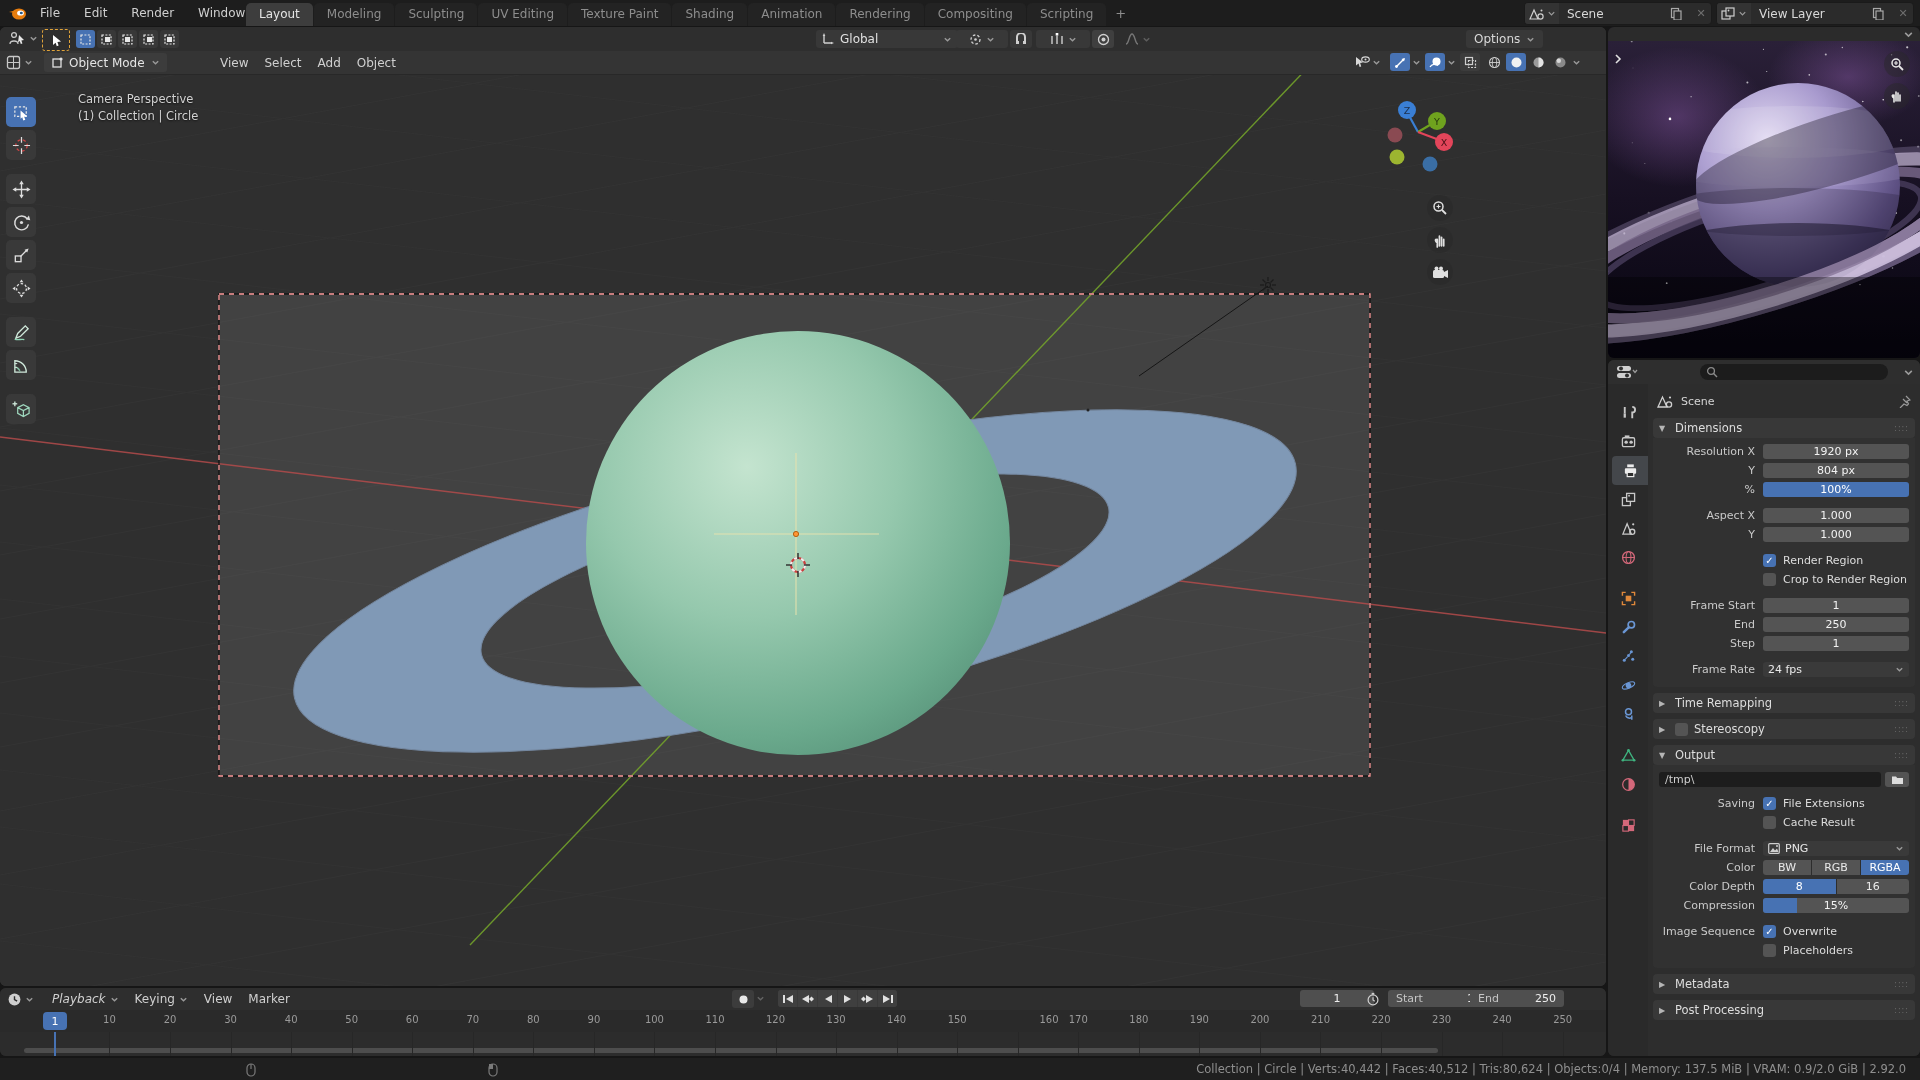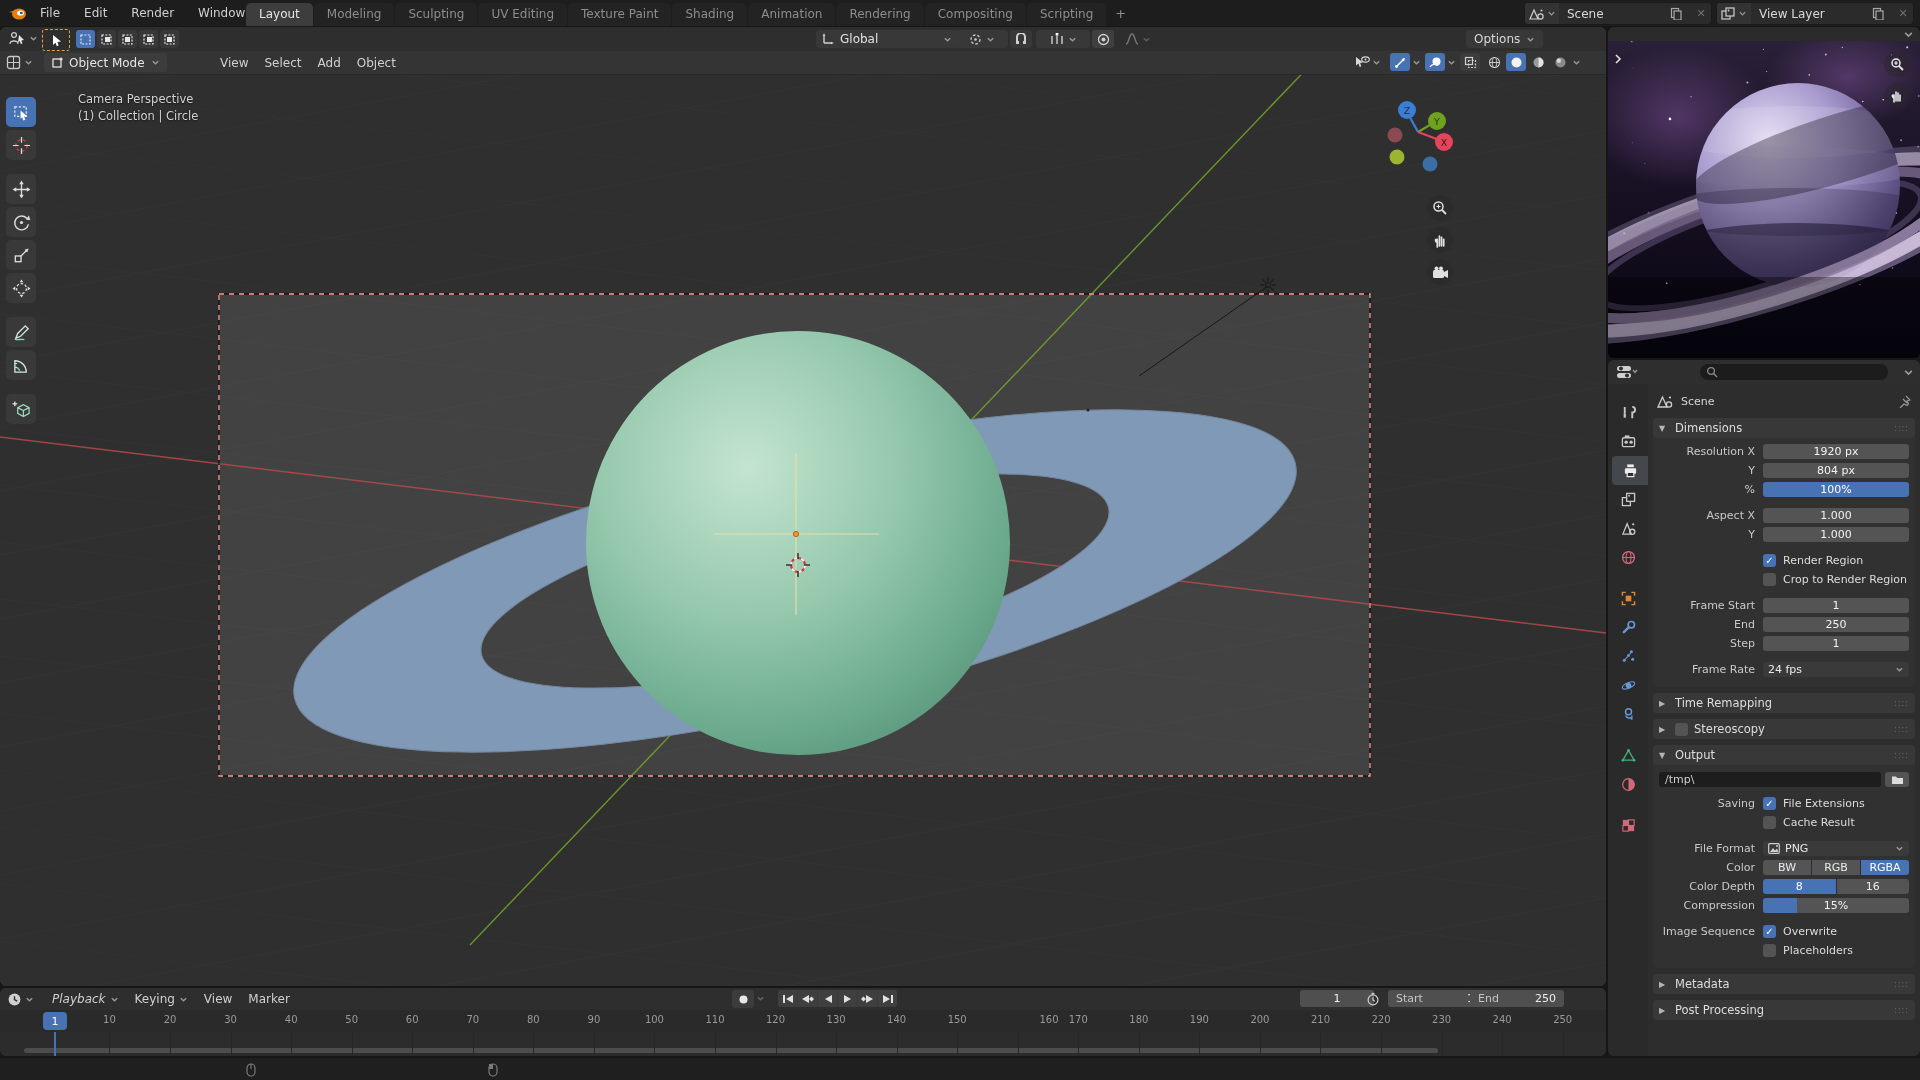--- a/index.html
+++ b/index.html
@@ -1213,14 +1213,15 @@
           <rect x="1" y="1" width="8" height="12" rx="4" fill="none" stroke="#7a7a7a" stroke-width="1.2"></rect>
           <line x1="5" y1="1" x2="5" y2="6" stroke="#7a7a7a" stroke-width="1.2"></line>
         </svg>
     </span>
     <span class="abs" style="left:488px;top:5px;">
       <svg width="10" height="14" viewBox="0 0 10 14">
           <rect x="1" y="1" width="8" height="12" rx="4" fill="none" stroke="#7a7a7a" stroke-width="1.2"></rect>
           <rect x="1" y="1" width="4" height="5" fill="#7a7a7a"></rect>
         </svg>
     </span>
+    <span id="status-text">Collection | Circle | Verts:40,442 | Faces:40,512 | Tris:80,624 | Objects:0/4 | Memory: 137.5 MiB | VRAM: 0.9/2.0 GiB | 2.92.0</span>
   </footer>
 </div>
 
 </body></html>

